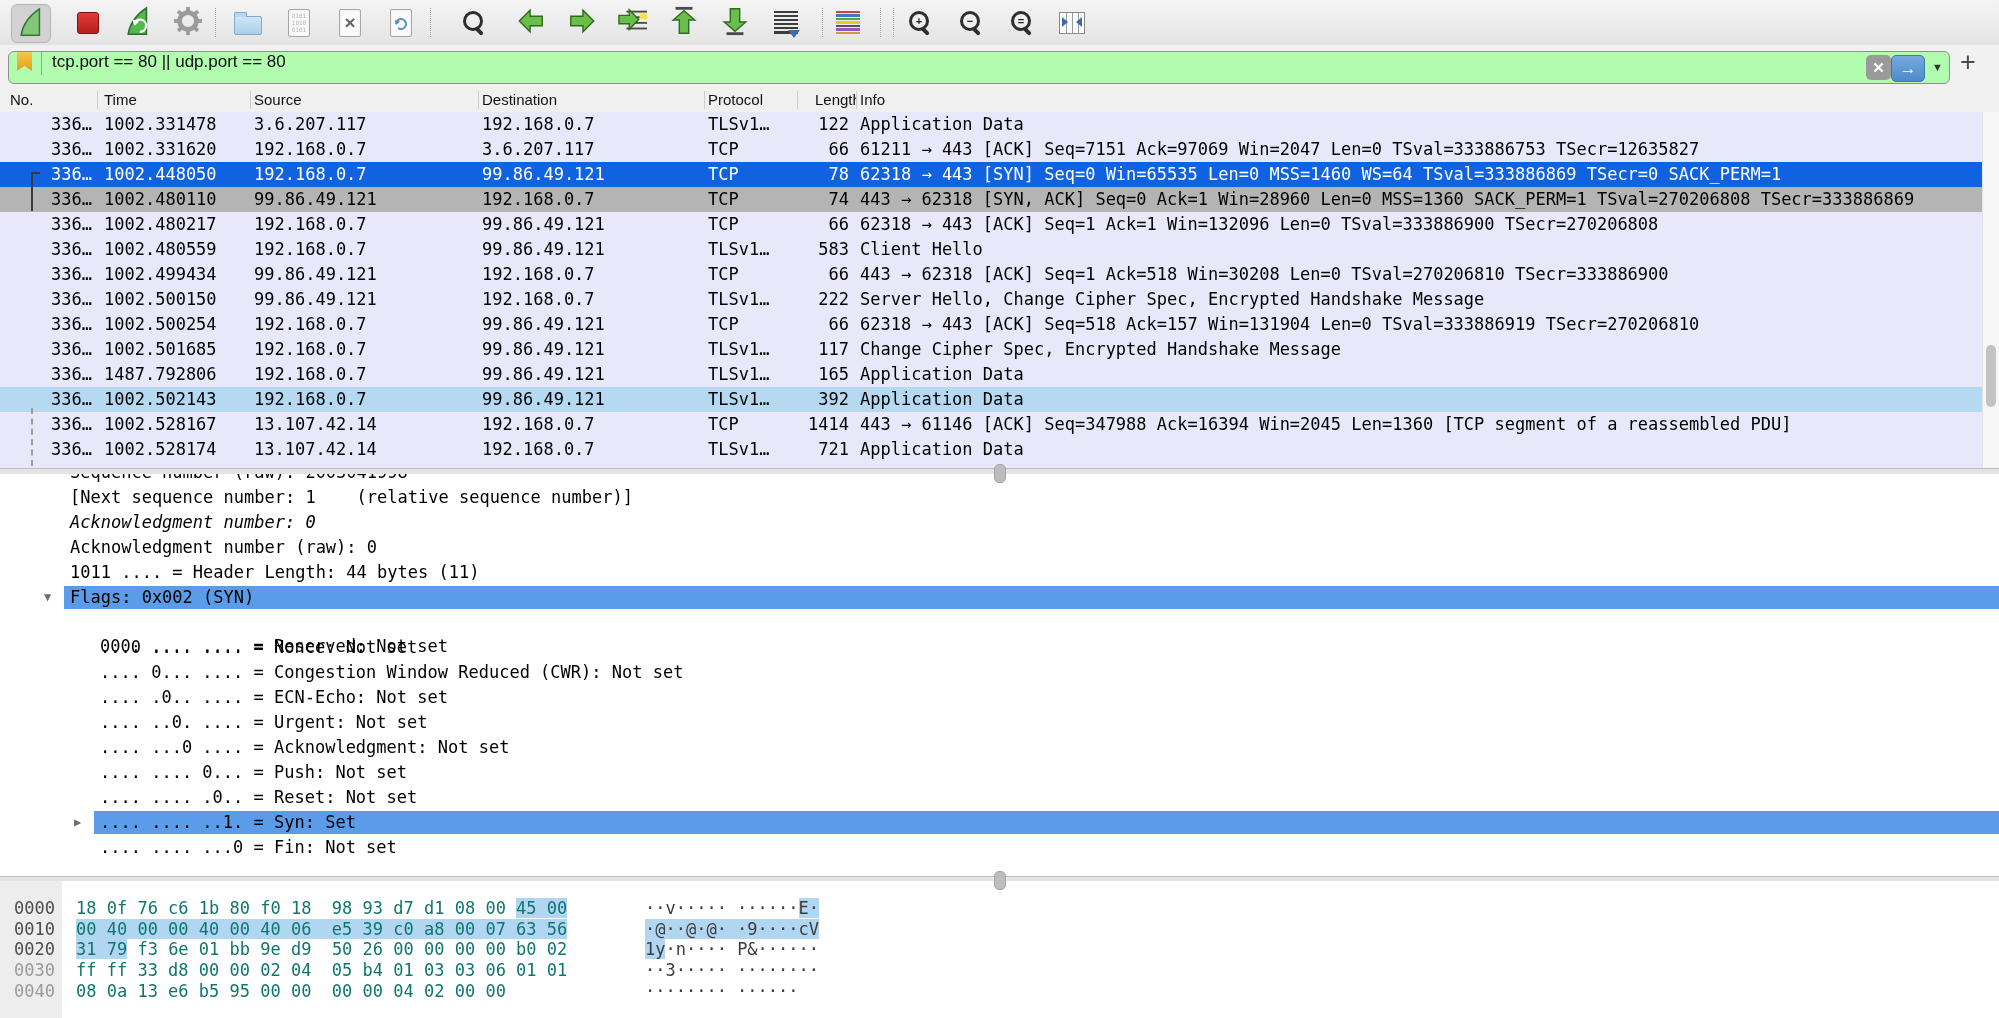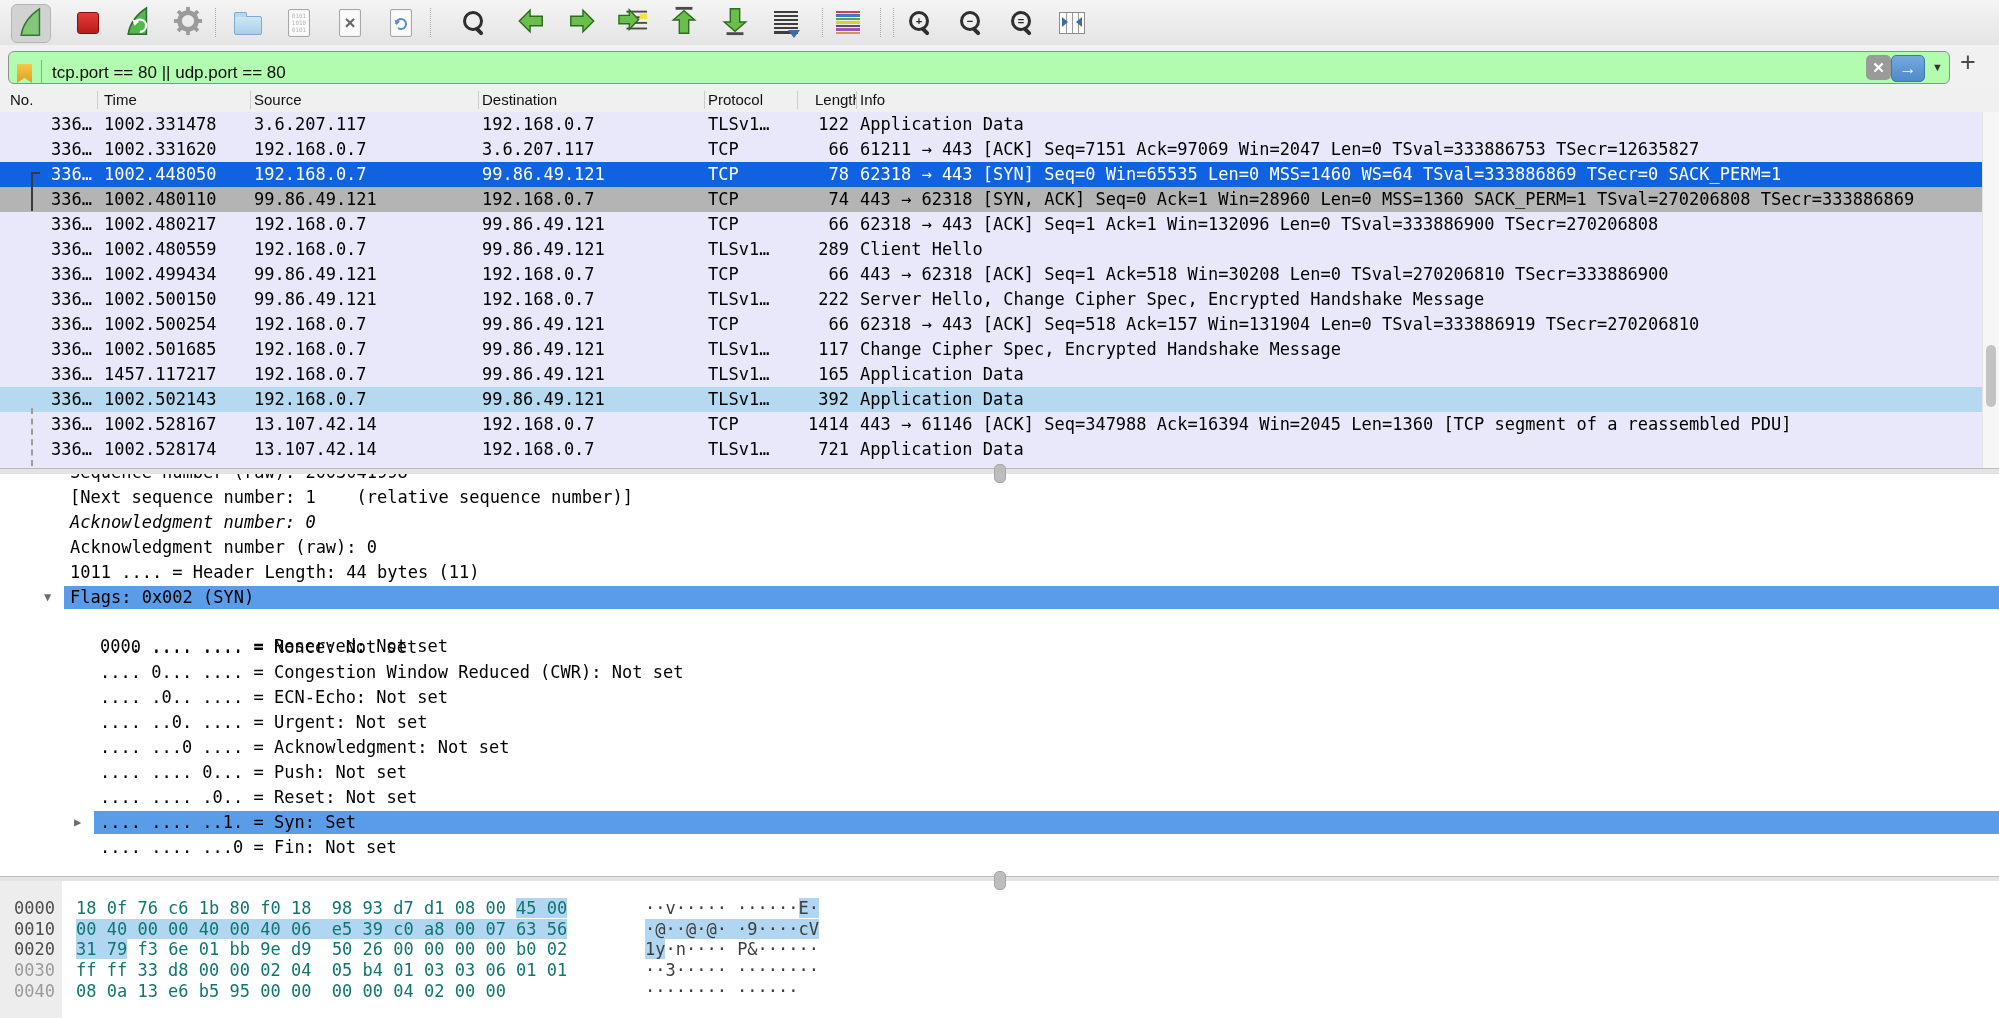--- a/index.html
+++ b/index.html
@@ -35,21 +35,21 @@
   .autoscroll .tri{position:absolute;right:-2px;bottom:-4px;width:0;height:0;
                    border-left:6px solid transparent;border-right:6px solid transparent;border-top:8px solid #3c6ea5;}
   .resize-cols{position:relative;width:24px;height:20px;background:#fdfdfd;border:1px solid #8b8b8b;}
   .resize-cols i{position:absolute;top:0;bottom:0;width:1px;background:#9c9c9c;}
   .resize-cols .tl{position:absolute;top:4px;width:0;height:0;border-top:5px solid transparent;border-bottom:5px solid transparent;}
 
   
   #filterbar{position:absolute;left:0;top:45px;width:1999px;height:43px;background:#f1f1f1;
              border-bottom:1px solid #c9c9c9;}
   #filter-input{position:absolute;left:8px;top:6px;width:1940px;height:31px;background:#b2fcb0;
-                border:1px solid #8f8f8f;border-radius:6px;display:flex;align-items:flex-end;}
+                border:1px solid #8f8f8f;border-radius:6px;display:flex;align-items:flex-start;}
   .bookmark{width:15px;height:19px;background:linear-gradient(#f5c84a,#e2a017);margin-left:8px;
             clip-path:polygon(0 0,100% 0,100% 100%,50% 72%,0 100%);}
   .bm-sep{width:0;height:23px;border-left:1px solid #9c9c9c;margin-left:9px;}
   #filter-text{margin-left:10px;font-size:17px;color:#101010;white-space:pre;}
   #filter-clear{position:absolute;right:58px;top:3px;width:25px;height:25px;background:#9a9a9a;border-radius:5px;
                 color:#fff;font-size:15px;font-weight:bold;display:flex;align-items:center;justify-content:center;}
   #filter-apply{position:absolute;right:24px;top:3px;width:32px;height:25px;background:linear-gradient(#74aadf,#4e8bc8);
                 border:1px solid #3f77b0;border-radius:5px;color:#fff;font-size:17px;font-weight:bold;
                 display:flex;align-items:center;justify-content:center;}
   #filter-caret{position:absolute;right:6px;top:9px;font-size:11px;color:#333;}
@@ -354,21 +354,21 @@
       <span class="cell c-proto">TCP</span>
       <span class="cell c-len">66</span>
       <span class="cell c-info">62318 → 443 [ACK] Seq=1 Ack=1 Win=132096 Len=0 TSval=333886900 TSecr=270206808</span>
     </div>
     <div class="prow normal">
       <span class="cell c-no">336…</span>
       <span class="cell c-time">1002.480559</span>
       <span class="cell c-src">192.168.0.7</span>
       <span class="cell c-dst">99.86.49.121</span>
       <span class="cell c-proto">TLSv1…</span>
-      <span class="cell c-len">289</span>
+      <span class="cell c-len">583</span>
       <span class="cell c-info">Client Hello</span>
     </div>
     <div class="prow normal">
       <span class="cell c-no">336…</span>
       <span class="cell c-time">1002.499434</span>
       <span class="cell c-src">99.86.49.121</span>
       <span class="cell c-dst">192.168.0.7</span>
       <span class="cell c-proto">TCP</span>
       <span class="cell c-len">66</span>
       <span class="cell c-info">443 → 62318 [ACK] Seq=1 Ack=518 Win=30208 Len=0 TSval=270206810 TSecr=333886900</span>
@@ -395,21 +395,21 @@
       <span class="cell c-no">336…</span>
       <span class="cell c-time">1002.501685</span>
       <span class="cell c-src">192.168.0.7</span>
       <span class="cell c-dst">99.86.49.121</span>
       <span class="cell c-proto">TLSv1…</span>
       <span class="cell c-len">117</span>
       <span class="cell c-info">Change Cipher Spec, Encrypted Handshake Message</span>
     </div>
     <div class="prow normal">
       <span class="cell c-no">336…</span>
-      <span class="cell c-time">1457.117217</span>
+      <span class="cell c-time">1487.792806</span>
       <span class="cell c-src">192.168.0.7</span>
       <span class="cell c-dst">99.86.49.121</span>
       <span class="cell c-proto">TLSv1…</span>
       <span class="cell c-len">165</span>
       <span class="cell c-info">Application Data</span>
     </div>
     <div class="prow lightblue">
       <span class="cell c-no">336…</span>
       <span class="cell c-time">1002.502143</span>
       <span class="cell c-src">192.168.0.7</span>

